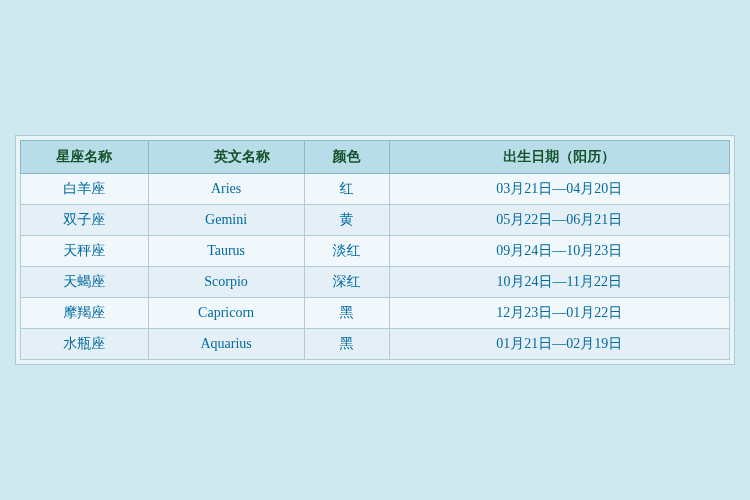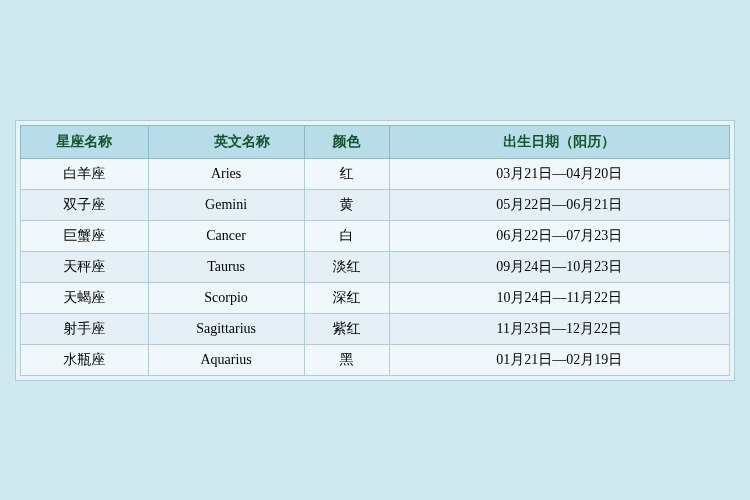--- a/index.html
+++ b/index.html
@@ -34,21 +34,21 @@
       text-align: center;
       padding: 7px 4px;
       border: 1px solid #88b8cc;
       font-size: 14px;
     }
     td {
       text-align: center;
       padding: 6px 4px;
       border: 1px solid #b0ccd8;
       background-color: #f0f8fc;
-      color: #000000;
+      color: #0369a1;
       font-size: 14px;
     }
     tr:nth-child(odd) td {
       background-color: #f0f8fc;
     }
     tr:nth-child(even) td {
       background-color: #e4f0f6;
     }
     .col-chinese { width: 18%; }
     .col-english { width: 22%; padding-left: 36px; }
@@ -75,42 +75,36 @@
           <td>红</td>
           <td>03月21日—04月20日</td>
         </tr>
         <tr>
           <td>双子座</td>
           <td>Gemini</td>
           <td>黄</td>
           <td>05月22日—06月21日</td>
         </tr>
         <tr>
-          <td>巨蟹座</td>
-          <td>Cancer</td>
-          <td>白</td>
-          <td>06月22日—07月23日</td>
-        </tr>
-        <tr>
           <td>天秤座</td>
           <td>Taurus</td>
           <td>淡红</td>
           <td>09月24日—10月23日</td>
         </tr>
         <tr>
           <td>天蝎座</td>
           <td>Scorpio</td>
           <td>深红</td>
           <td>10月24日—11月22日</td>
         </tr>
         <tr>
-          <td>射手座</td>
-          <td>Sagittarius</td>
-          <td>紫红</td>
-          <td>11月23日—12月22日</td>
+          <td>摩羯座</td>
+          <td>Capricorn</td>
+          <td>黑</td>
+          <td>12月23日—01月22日</td>
         </tr>
         <tr>
           <td>水瓶座</td>
           <td>Aquarius</td>
           <td>黑</td>
           <td>01月21日—02月19日</td>
         </tr>
       </tbody>
   </table>
 </div>

